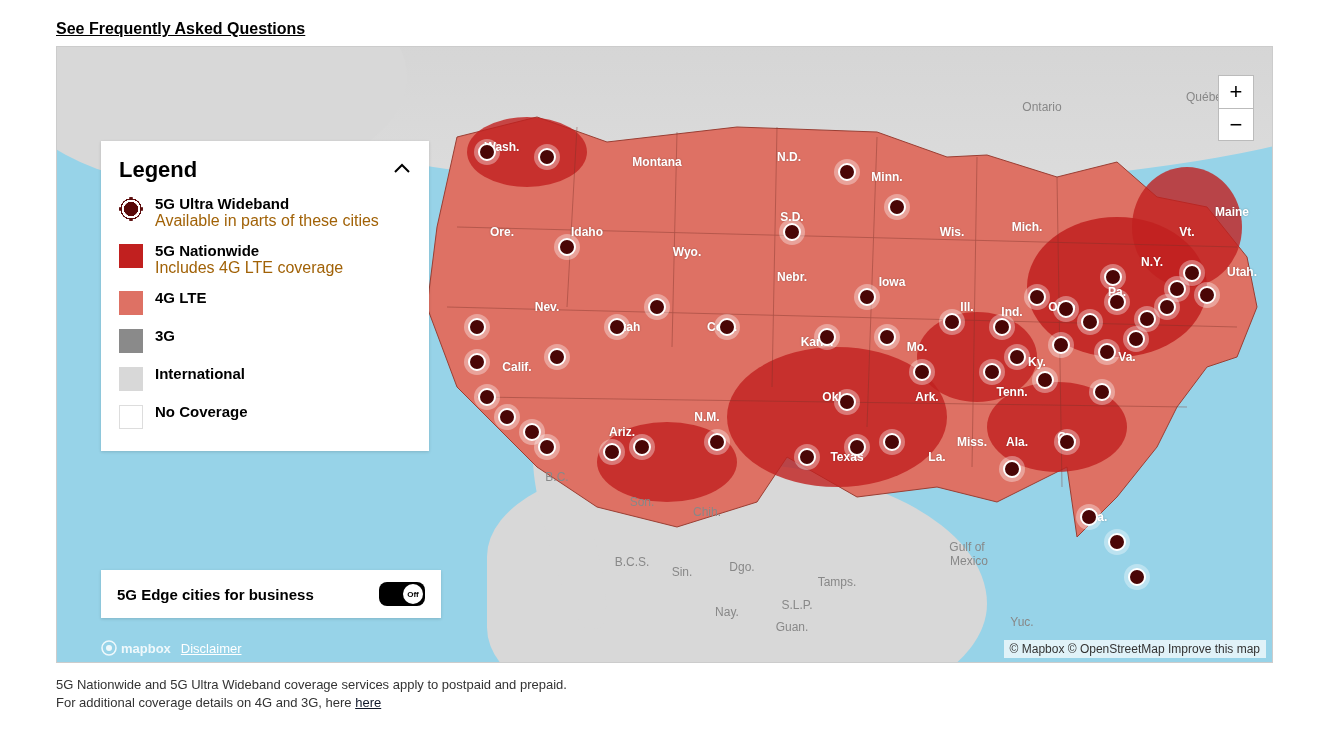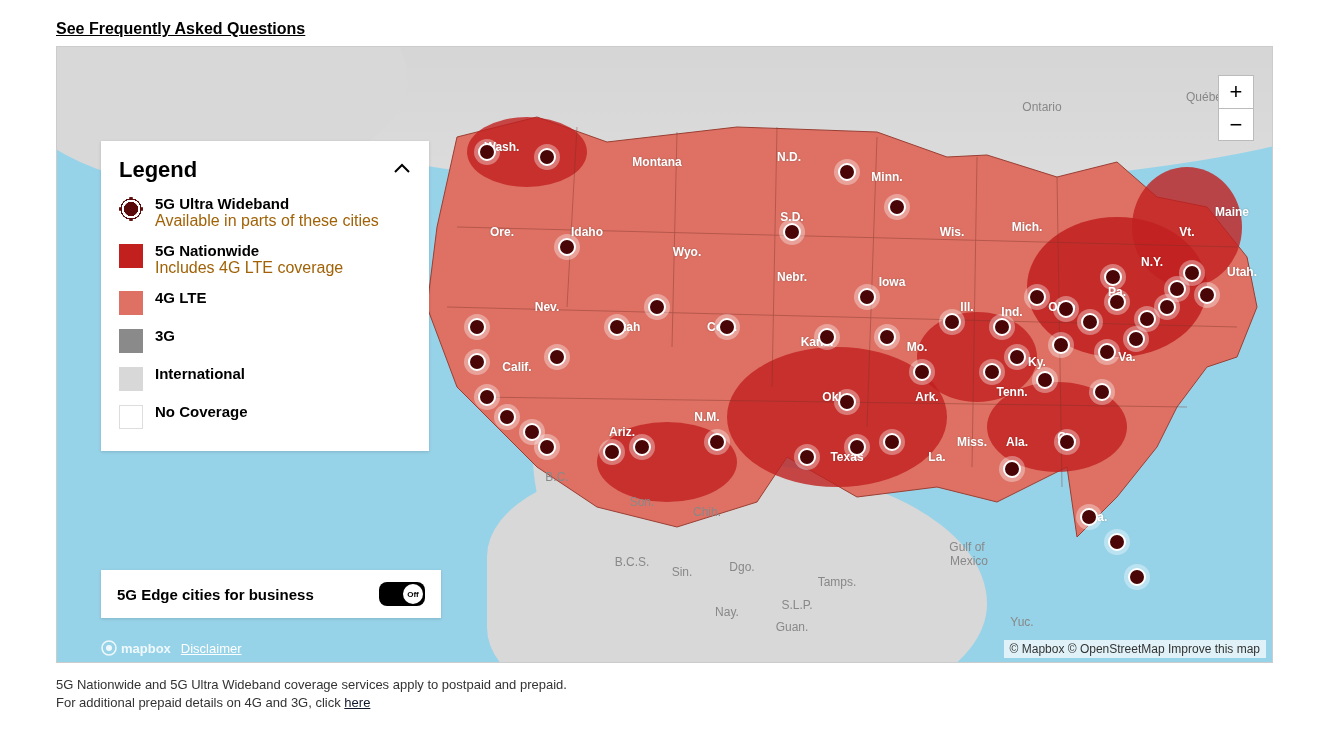--- a/index.html
+++ b/index.html
@@ -277,14 +277,14 @@
   <div class="map-credits-right">© Mapbox © OpenStreetMap Improve this map</div>
 
   <div class="zoom-controls">
     <div class="zoom-btn">+</div>
     <div class="zoom-btn">−</div>
   </div>
 </div>
 
 <div class="footer-text">
   <div>5G Nationwide and 5G Ultra Wideband coverage services apply to postpaid and prepaid.</div>
-  <div><span>For additional prepaid details on 4G and 3G, click </span><a>here</a></div>
+  <div><span>For additional coverage details on 4G and 3G, here </span><a>here</a></div>
 </div>
 
 </body></html>

